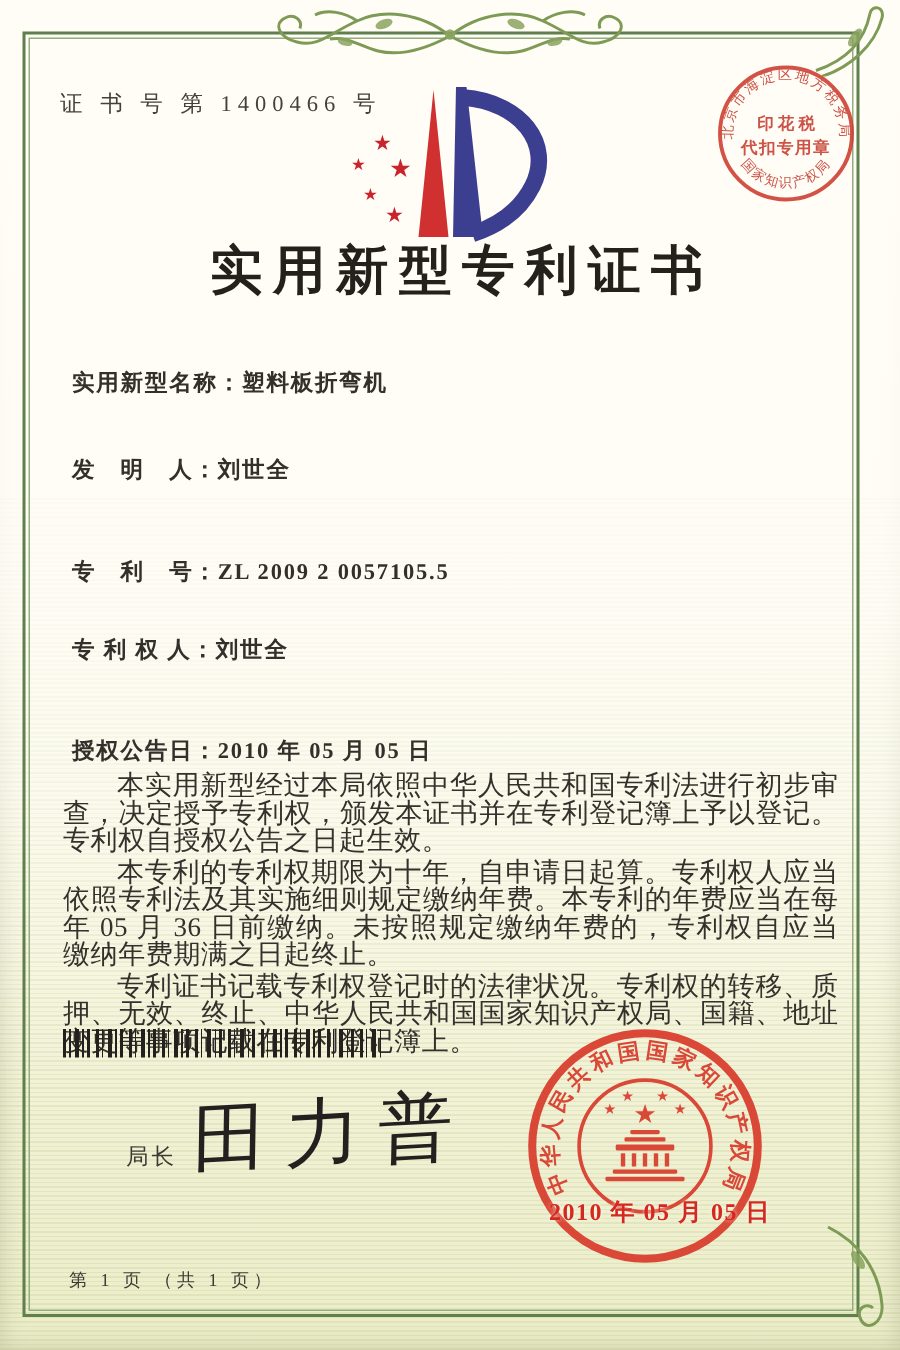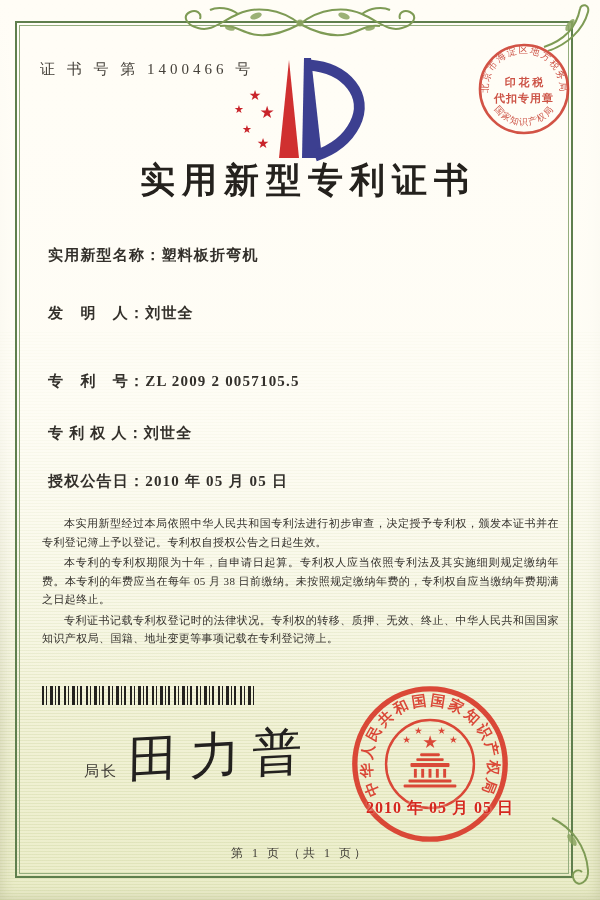--- a/index.html
+++ b/index.html
@@ -15,36 +15,36 @@
   .frame{position:absolute;left:15px;top:21px;width:554px;height:853px;border:2px solid #5f7f4d;z-index:1;}
   .frame-inner{position:absolute;inset:2px;border:1px solid #94ad7e;}
   .orn{position:absolute;z-index:1;}
   .content{position:absolute;inset:0;z-index:2;}
   .cert-no{position:absolute;left:40px;top:60px;font-size:15px;letter-spacing:4px;color:#45413a;}
   .logo{position:absolute;left:225px;top:56px;width:150px;height:106px;}
   .title{position:absolute;left:16px;right:0;top:157px;text-align:center;font-size:35px;font-weight:700;
          letter-spacing:7px;color:#24211d;}
   .tax-stamp{position:absolute;left:467px;top:32px;width:114px;height:114px;opacity:.87;}
   .field{position:absolute;left:48px;font-size:15px;font-weight:600;color:#33302b;letter-spacing:1.2px;}
-  .f0{top:246px}.f1{top:304px}.f2{top:372px}.f3{top:398px}.f4{top:424px}.f5{top:472px}
-  .paras{position:absolute;left:42px;top:514px;width:517px;font-size:11px;line-height:18.5px;
+  .f0{top:246px}.f1{top:304px}.f2{top:372px}.f3{top:398px}.f4{top:424px}.f5{top:491px}
+  .paras{position:absolute;left:42px;top:514px;width:517px;font-size:18px;line-height:18.5px;
          color:#34312c;letter-spacing:.4px;text-align:justify;}
   .paras p{margin:0 0 2px 0;text-indent:2em;}
   .barcode{position:absolute;left:42px;top:686px;width:212px;height:19px;
          background:repeating-linear-gradient(90deg,#23211e 0 2px,transparent 2px 4px,#23211e 4px 5px,
            transparent 5px 8px,#23211e 8px 11px,transparent 11px 13px,#23211e 13px 14px,
            transparent 14px 16px,#23211e 16px 18px,transparent 18px 22px);}
   .director-label{position:absolute;left:84px;top:762px;font-size:15px;letter-spacing:2px;color:#3d3a34;text-align:right;}
   .signature{position:absolute;left:128px;top:722px;font-size:50px;letter-spacing:12px;color:#23211f;
          font-weight:500;transform:rotate(-3deg) skewX(-4deg);white-space:nowrap;}
   .seal{position:absolute;left:347px;top:681px;width:166px;height:166px;z-index:3;opacity:.92;}
   .seal-date{position:absolute;left:366px;top:798px;font-size:16px;font-weight:700;color:#d5281e;
          letter-spacing:1px;z-index:4;text-shadow:0 0 3px rgba(255,255,250,.75);white-space:nowrap;}
-  .footer{position:absolute;left:0;right:0;top:845px;text-align:center;font-size:12px;
-         letter-spacing:3px;color:#3e3b35;}
+  .footer{position:absolute;left:0;right:0;top:845px;text-align:left;font-size:12px;
+         letter-spacing:3px;color:#3e3b35;padding-left:46px;}
   
   .stamp-ring{fill:none;stroke:#cc3a2c;stroke-width:2.6px;}
   .stamp-text{fill:#c53a2c;font-family:"Liberation Serif",serif;}
   .seal-ring{fill:none;stroke:#d93a2b;stroke-width:5.5px;}
   .seal-red{fill:#d93a2b;}
   .seal-arc-text{fill:#d93a2b;font-size:15px;font-weight:700;letter-spacing:3px;
          font-family:"Liberation Serif",serif;}
   .wreath{fill:none;stroke:#d93a2b;stroke-width:2.5px;}
   .orn-stroke{fill:none;stroke:#7e9b55;stroke-width:2px;}
   .orn-fill{fill:#8aa35f;opacity:.85;}
@@ -135,21 +135,21 @@
     </div>
     <div class="field f4">
       <span>专 利 权 人：</span><span>刘世全</span>
     </div>
     <div class="field f5">
       <span>授权公告日：</span><span>2010 年 05 月 05 日</span>
     </div>
 
     <div class="paras">
       <p>本实用新型经过本局依照中华人民共和国专利法进行初步审查，决定授予专利权，颁发本证书并在专利登记簿上予以登记。专利权自授权公告之日起生效。</p>
-      <p>本专利的专利权期限为十年，自申请日起算。专利权人应当依照专利法及其实施细则规定缴纳年费。本专利的年费应当在每年 05 月 38 日前缴纳。未按照规定缴纳年费的，专利权自应当缴纳年费期满之日起终止。</p>
+      <p>本专利的专利权期限为十年，自申请日起算。专利权人应当依照专利法及其实施细则规定缴纳年费。本专利的年费应当在每年 05 月 36 日前缴纳。未按照规定缴纳年费的，专利权自应当缴纳年费期满之日起终止。</p>
       <p>专利证书记载专利权登记时的法律状况。专利权的转移、质押、无效、终止、中华人民共和国国家知识产权局、国籍、地址变更等事项记载在专利登记簿上。</p>
     </div>
 
     <div class="barcode"></div>
 
     <div class="director-label">局长</div>
     <div class="signature">田力普</div>
 
     <svg class="seal" viewBox="-85 -85 170 170">
       <defs>

